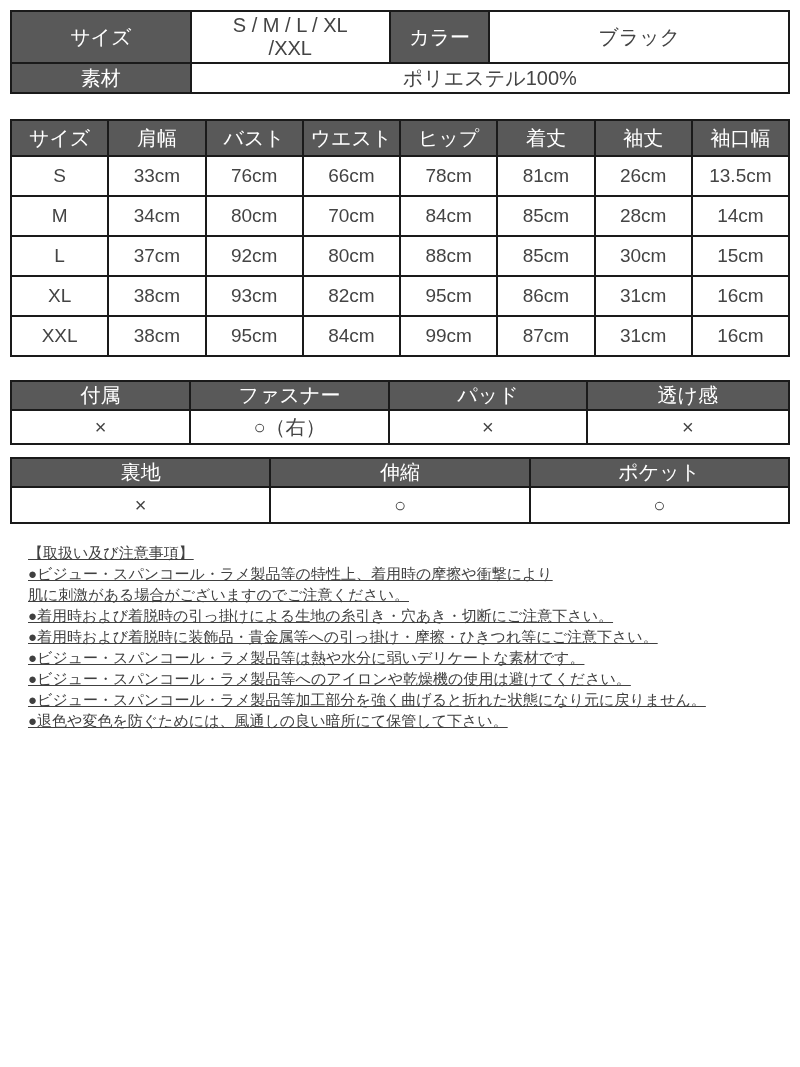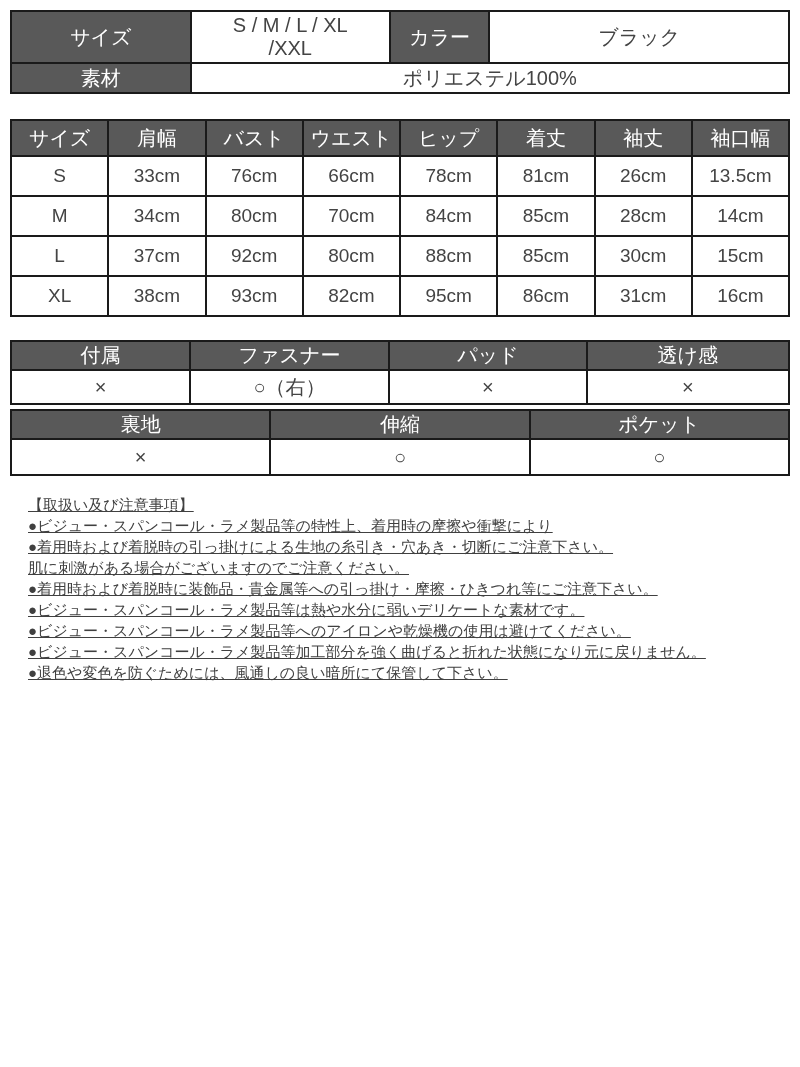--- a/index.html
+++ b/index.html
@@ -29,21 +29,21 @@
   .spec-table td { font-size:20px; }
   .sizes-cell { line-height:23px; white-space:normal; }
 
   
   .measure-table { margin-top:25px; }
   .measure-table thead tr { height:36px; }
   .measure-table tbody tr { height:40px; }
 
   
   .features-upper { margin-top:23px; }
-  .features-lower { margin-top:4px; }
+  .features-lower { margin-top:12px; }
   .features-upper tr.feat-head, .features-lower tr.feat-head { height:19px; }
   .features-upper tr.feat-vals { height:34px; }
   .features-lower tr.feat-vals { height:36px; }
   .feat-val { font-size:20px; }
 
   
   .notes {
     margin:18px 0 0 18px;
     font-size:15px; line-height:21px;
     color:#404040;
@@ -126,20 +126,30 @@
       <tr>
         <td>XL</td>
         <td>38cm</td>
         <td>93cm</td>
         <td>82cm</td>
         <td>95cm</td>
         <td>86cm</td>
         <td>31cm</td>
         <td>16cm</td>
       </tr>
+      <tr>
+        <td>XXL</td>
+        <td>38cm</td>
+        <td>95cm</td>
+        <td>84cm</td>
+        <td>99cm</td>
+        <td>87cm</td>
+        <td>31cm</td>
+        <td>16cm</td>
+      </tr>
     </tbody>
   </table>
 
   <table class="features-upper">
     <colgroup>
       <col style="width:23%">
         <col style="width:25.6%">
         <col style="width:25.4%">
         <col style="width:26%">
     </colgroup>
@@ -175,22 +185,22 @@
       <td class="feat-val">×</td>
       <td class="feat-val">○</td>
       <td class="feat-val">○</td>
     </tr>
   </tbody>
     </table>
 
   <div class="notes">
     <div>【取扱い及び注意事項】</div>
     <div>●ビジュー・スパンコール・ラメ製品等の特性上、着用時の摩擦や衝撃により</div>
+    <div>肌に刺激がある場合がございますのでご注意ください。</div>
     <div>●着用時および着脱時の引っ掛けによる生地の糸引き・穴あき・切断にご注意下さい。</div>
-    <div>肌に刺激がある場合がございますのでご注意ください。</div>
     <div>●着用時および着脱時に装飾品・貴金属等への引っ掛け・摩擦・ひきつれ等にご注意下さい。</div>
     <div>●ビジュー・スパンコール・ラメ製品等は熱や水分に弱いデリケートな素材です。</div>
     <div>●ビジュー・スパンコール・ラメ製品等へのアイロンや乾燥機の使用は避けてください。</div>
     <div>●ビジュー・スパンコール・ラメ製品等加工部分を強く曲げると折れた状態になり元に戻りません。</div>
     <div>●退色や変色を防ぐためには、風通しの良い暗所にて保管して下さい。</div>
   </div>
 
 </div>
 
 </body></html>

